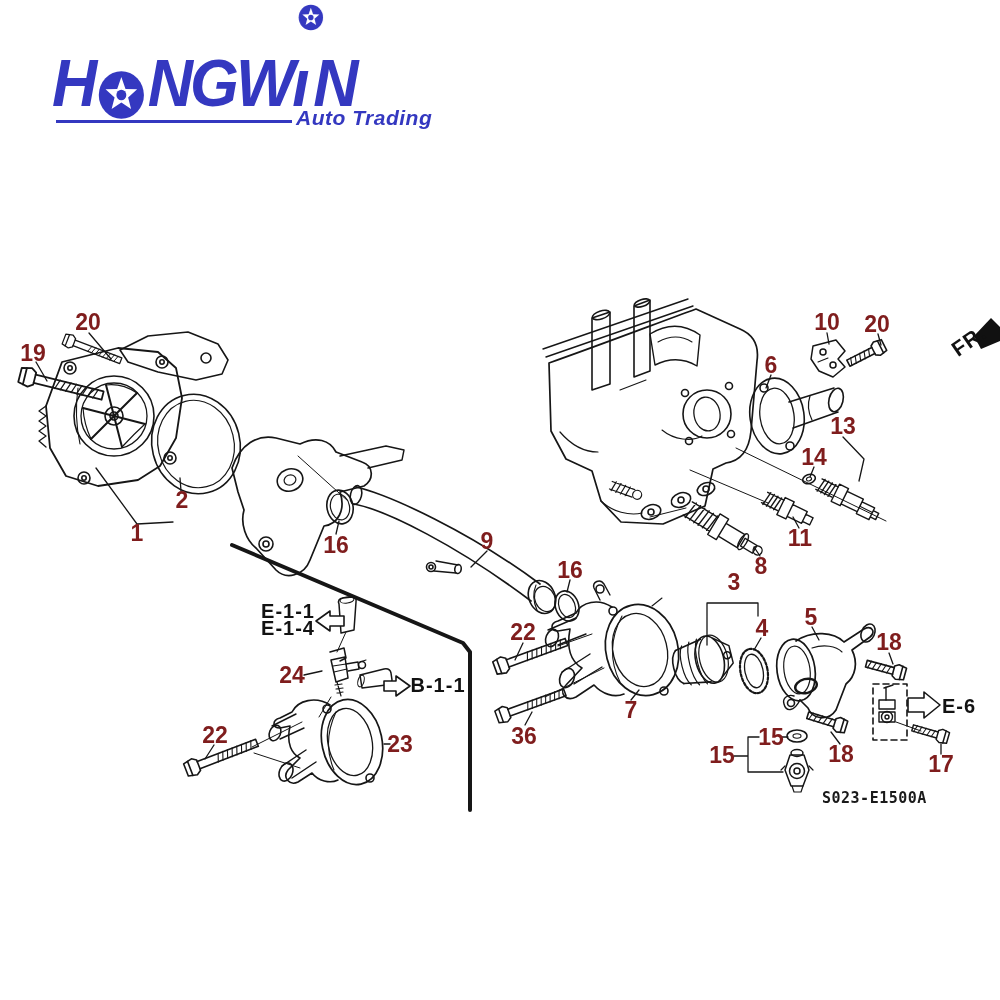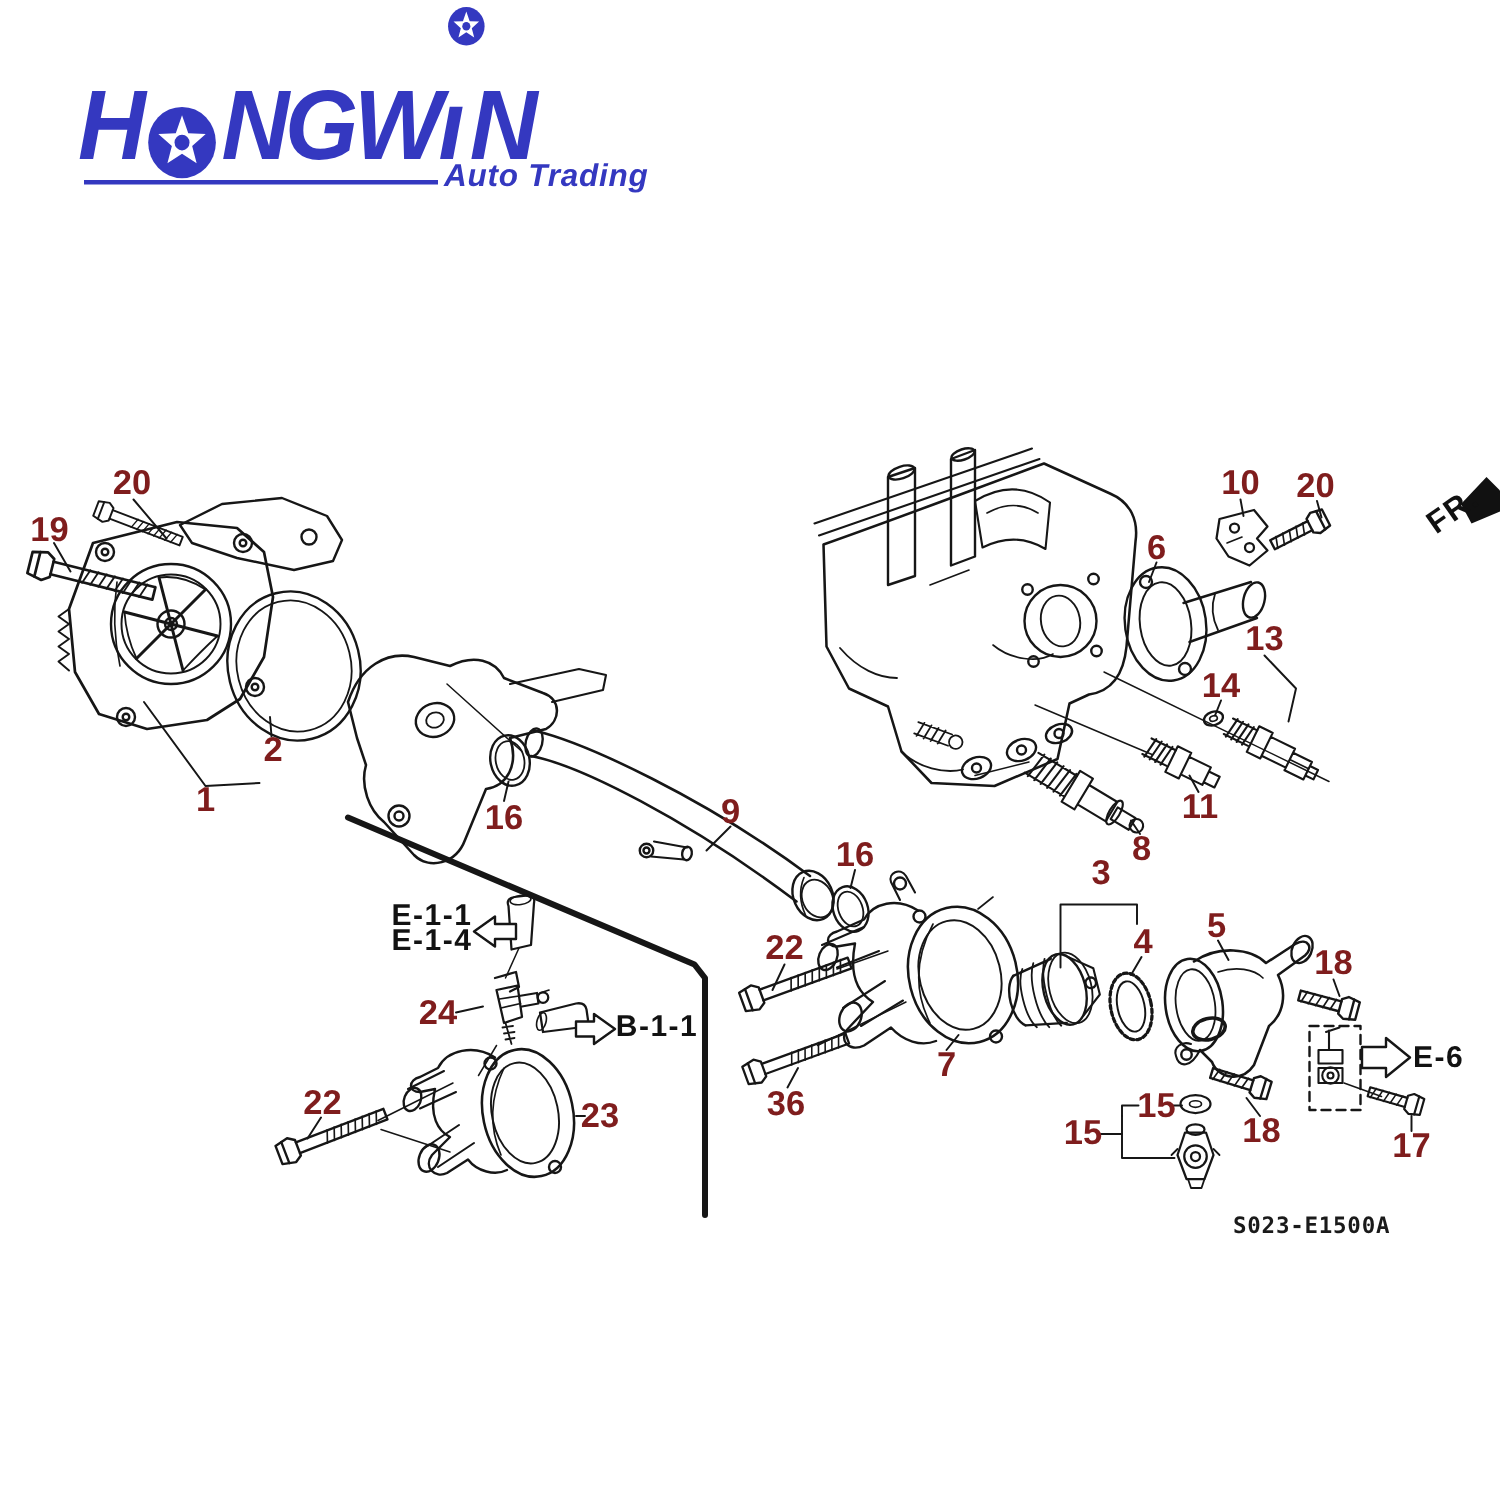--- a/index.html
+++ b/index.html
@@ -21,21 +21,21 @@
              font-weight:700;letter-spacing:.5px;white-space:nowrap;}
 
   
   .plabel{position:absolute;transform:translate(-50%,-50%);font-weight:700;font-size:23px;
           color:#7f1d1d;white-space:nowrap;}
   .rlabel{position:absolute;transform:translate(-50%,-50%);font-weight:700;font-size:20px;
           letter-spacing:1px;color:#121212;white-space:nowrap;}
   .fr{position:absolute;left:969px;top:341px;transform:translate(-50%,-50%) rotate(-35deg);
       font-weight:700;font-size:21px;color:#111;letter-spacing:1px;}
   .code{position:absolute;left:822px;top:789px;font-family:"DejaVu Sans Mono",monospace;
-        font-weight:700;font-size:15px;letter-spacing:.5px;color:#1a1a1a;margin-top:19px;}
+        font-weight:700;font-size:15px;letter-spacing:.5px;color:#1a1a1a;}
 </style>
 </head>
 <body>
 
 <div class="stage">
 
   <div class="brand">
     <div class="brand-row">
       <span>H</span>
       <svg class="wheel-big" viewBox="0 0 40 40">

